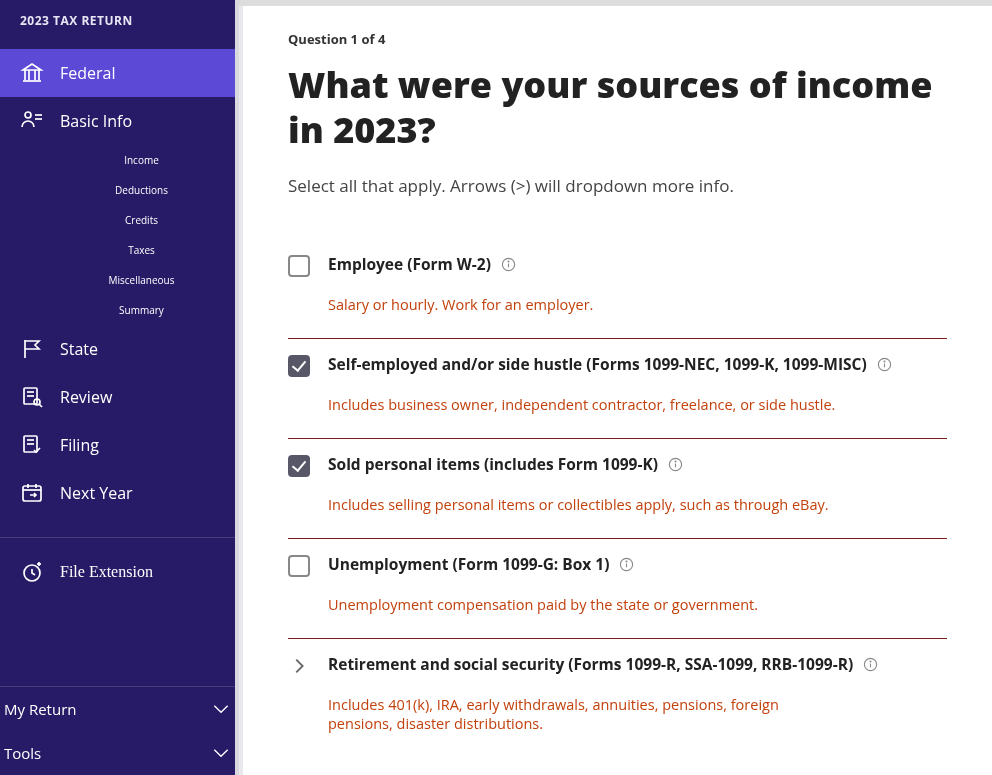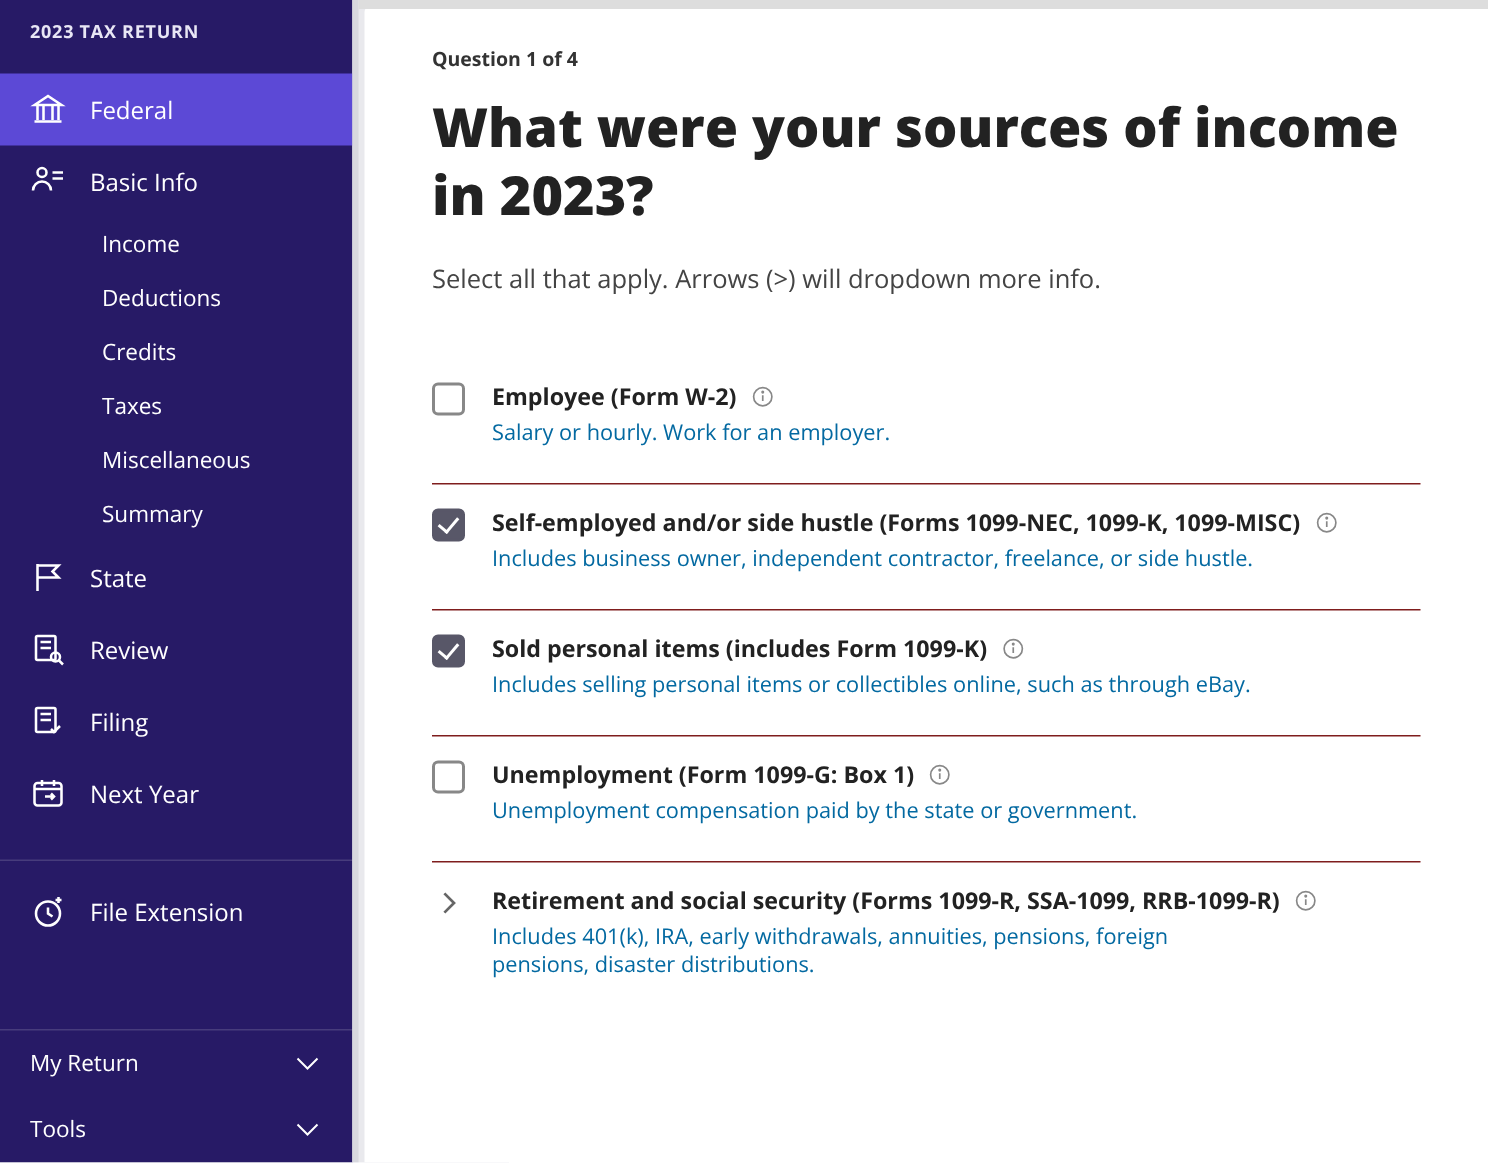--- a/index.html
+++ b/index.html
@@ -47,48 +47,50 @@
   }
   .nav-item.active {
     background: #5c49d6;
   }
   .subnav {
     list-style: none;
     margin-left: 0;
   }
   .subnav-item {
     padding: 8px 20px 8px 68px;
-    font-size: 15px;
+    font-size: 10px;
     cursor: pointer;
+    text-align: center;
   }
   .nav-icon {
     width: 24px;
     height: 24px;
     flex-shrink: 0;
     color: #fff;
     stroke: #fff;
     fill: none;
   }
   .sidebar-divider {
     height: 1px;
     background: rgba(255,255,255,.15);
     margin: 20px 0 0;
   }
   .sidebar-secondary {
     margin-top: 10px;
+    font-family: Liberation Serif, serif;
   }
   .sidebar-footer {
     margin-top: auto;
     border-top: 1px solid rgba(255,255,255,.15);
   }
   .footer-row {
     display: flex;
     align-items: center;
     justify-content: space-between;
-    padding: 12px 20px;
+    padding: 12px 4px;
     cursor: pointer;
     font-size: 15px;
   }
   .chevron-down {
     width: 20px;
     height: 12px;
     stroke: #fff;
     fill: none;
   }
   
@@ -188,22 +190,22 @@
     font-size: 15.5px;
     color: #222;
   }
   .info-icon {
     width: 15px; height: 15px;
     stroke: #888; fill: none;
     flex-shrink: 0;
   }
   .opt-desc {
     font-size: 14.5px;
-    color: #0369a1;
-    margin-top: 4px;
+    color: #c2410c;
+    margin-top: 20px;
     max-width: 510px;
   }
 </style>
 </head>
 <body>
 
 <div class="app">
 
   <aside class="sidebar">
     <div class="sidebar-title">2023 TAX RETURN</div>
@@ -352,21 +354,21 @@
           <div class="opt-control checked"></div>
           <div class="opt-body">
             <div class="opt-label-row">
               <span class="opt-label">Sold personal items (includes Form 1099-K)</span>
               <svg class="info-icon" viewBox="0 0 16 16" stroke-width="1.2">
                 <circle cx="8" cy="8" r="6.5"></circle>
                 <line x1="8" y1="7" x2="8" y2="11"></line>
                 <circle cx="8" cy="4.7" r="0.5" fill="#888"></circle>
               </svg>
             </div>
-            <div class="opt-desc">Includes selling personal items or collectibles online, such as through eBay.</div>
+            <div class="opt-desc">Includes selling personal items or collectibles apply, such as through eBay.</div>
           </div>
         </li>
 
         <li class="opt">
           <div class="opt-control"></div>
           <div class="opt-body">
             <div class="opt-label-row">
               <span class="opt-label">Unemployment (Form 1099-G: Box 1)</span>
               <svg class="info-icon" viewBox="0 0 16 16" stroke-width="1.2">
                 <circle cx="8" cy="8" r="6.5"></circle>

